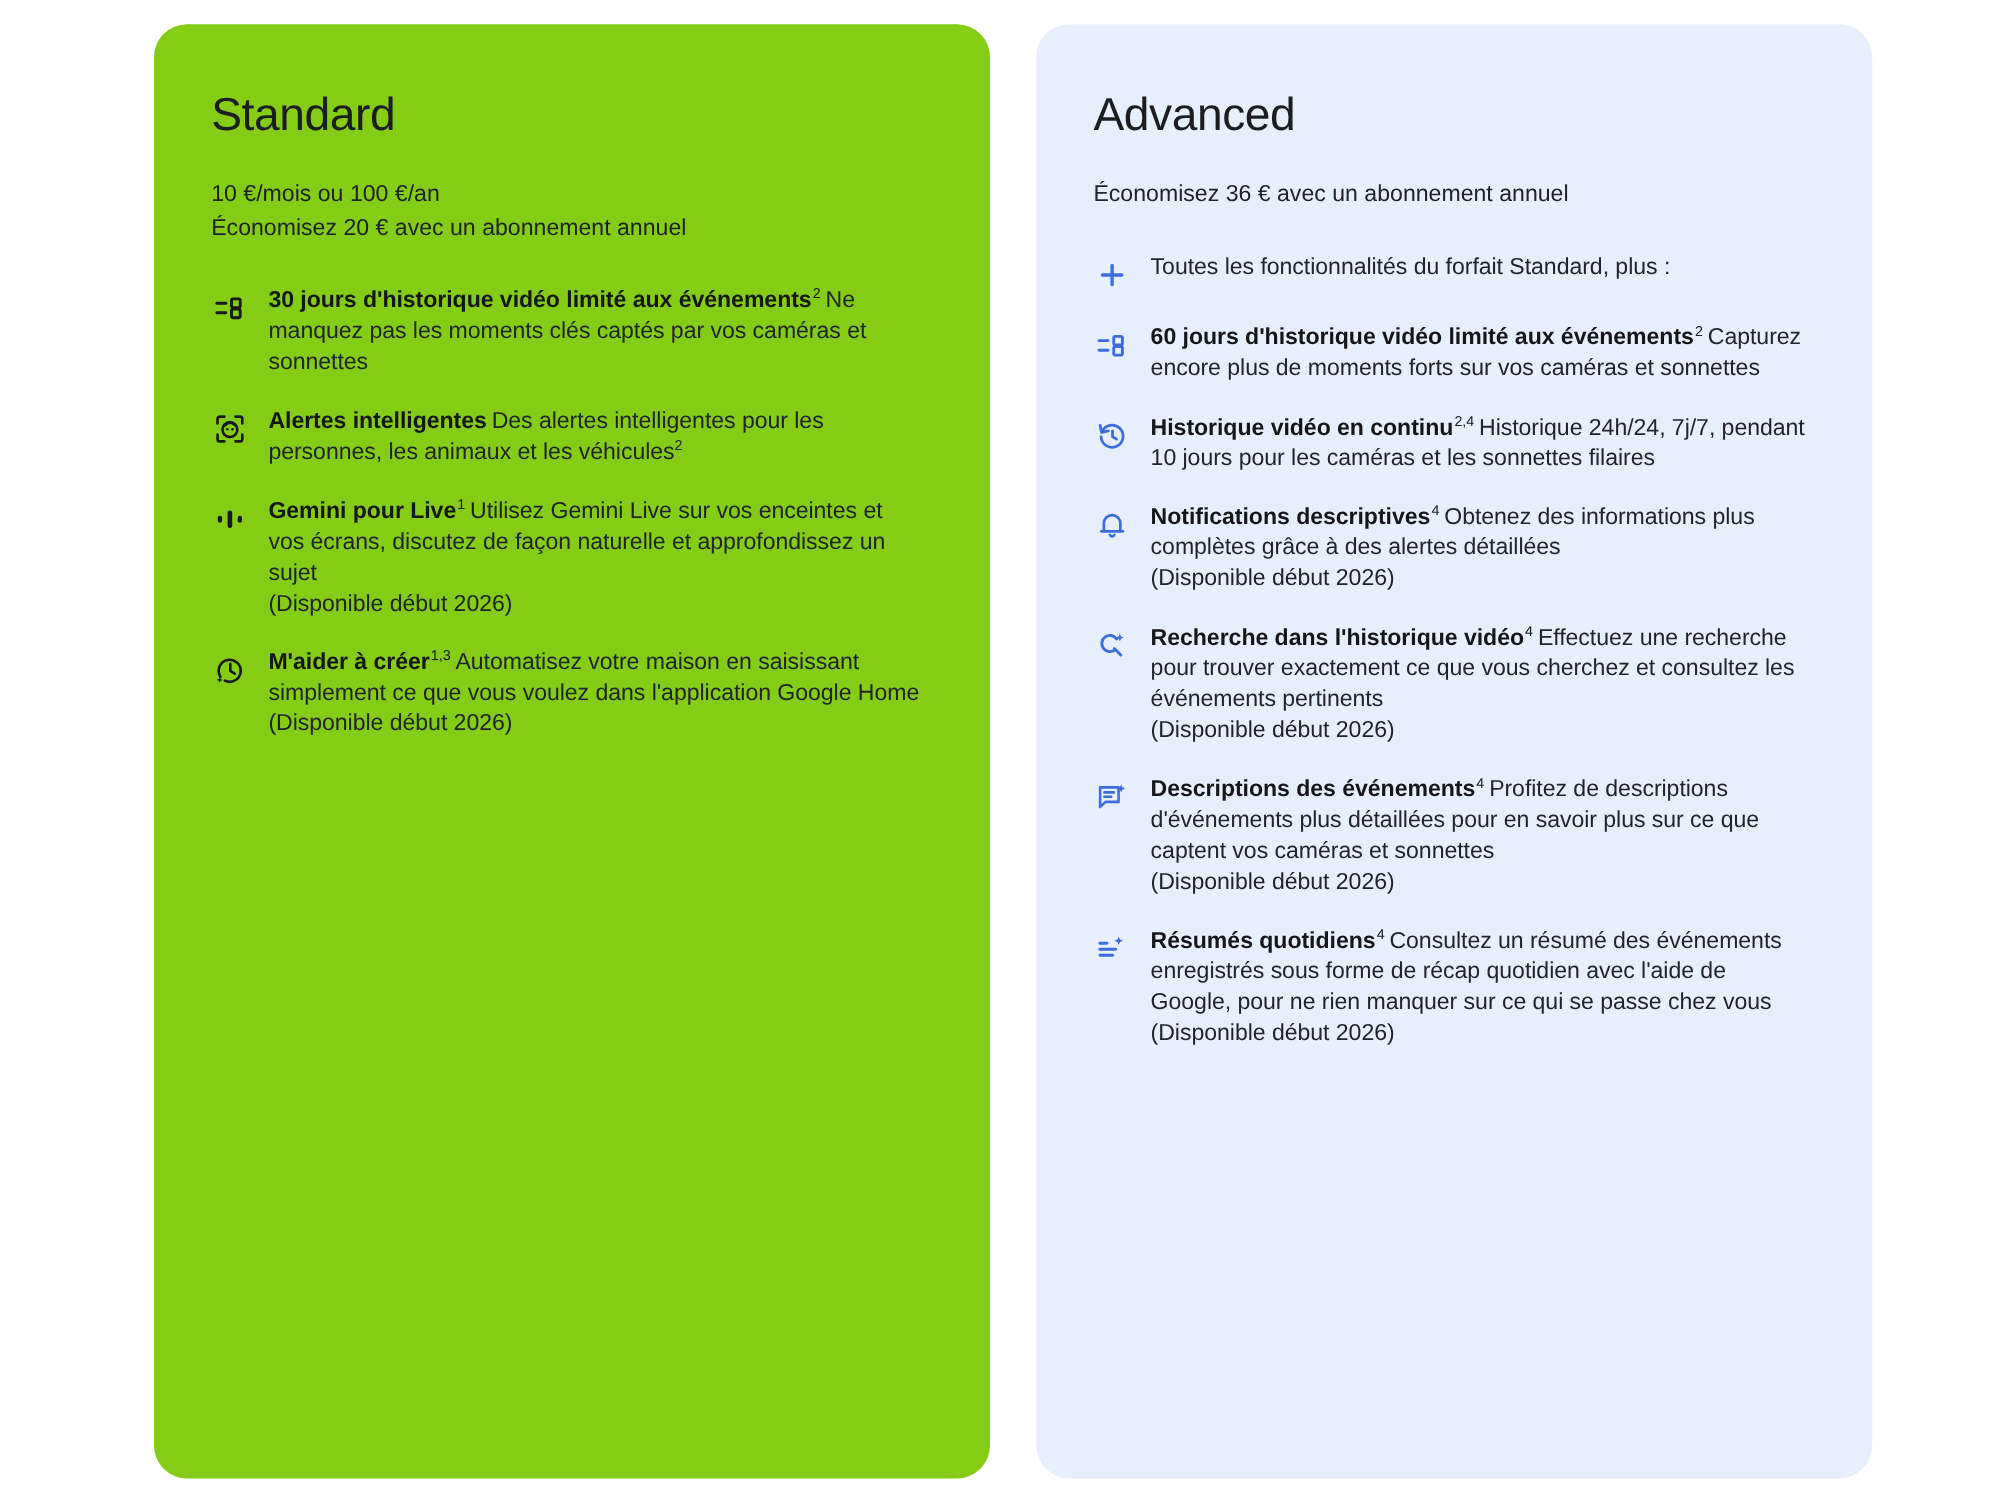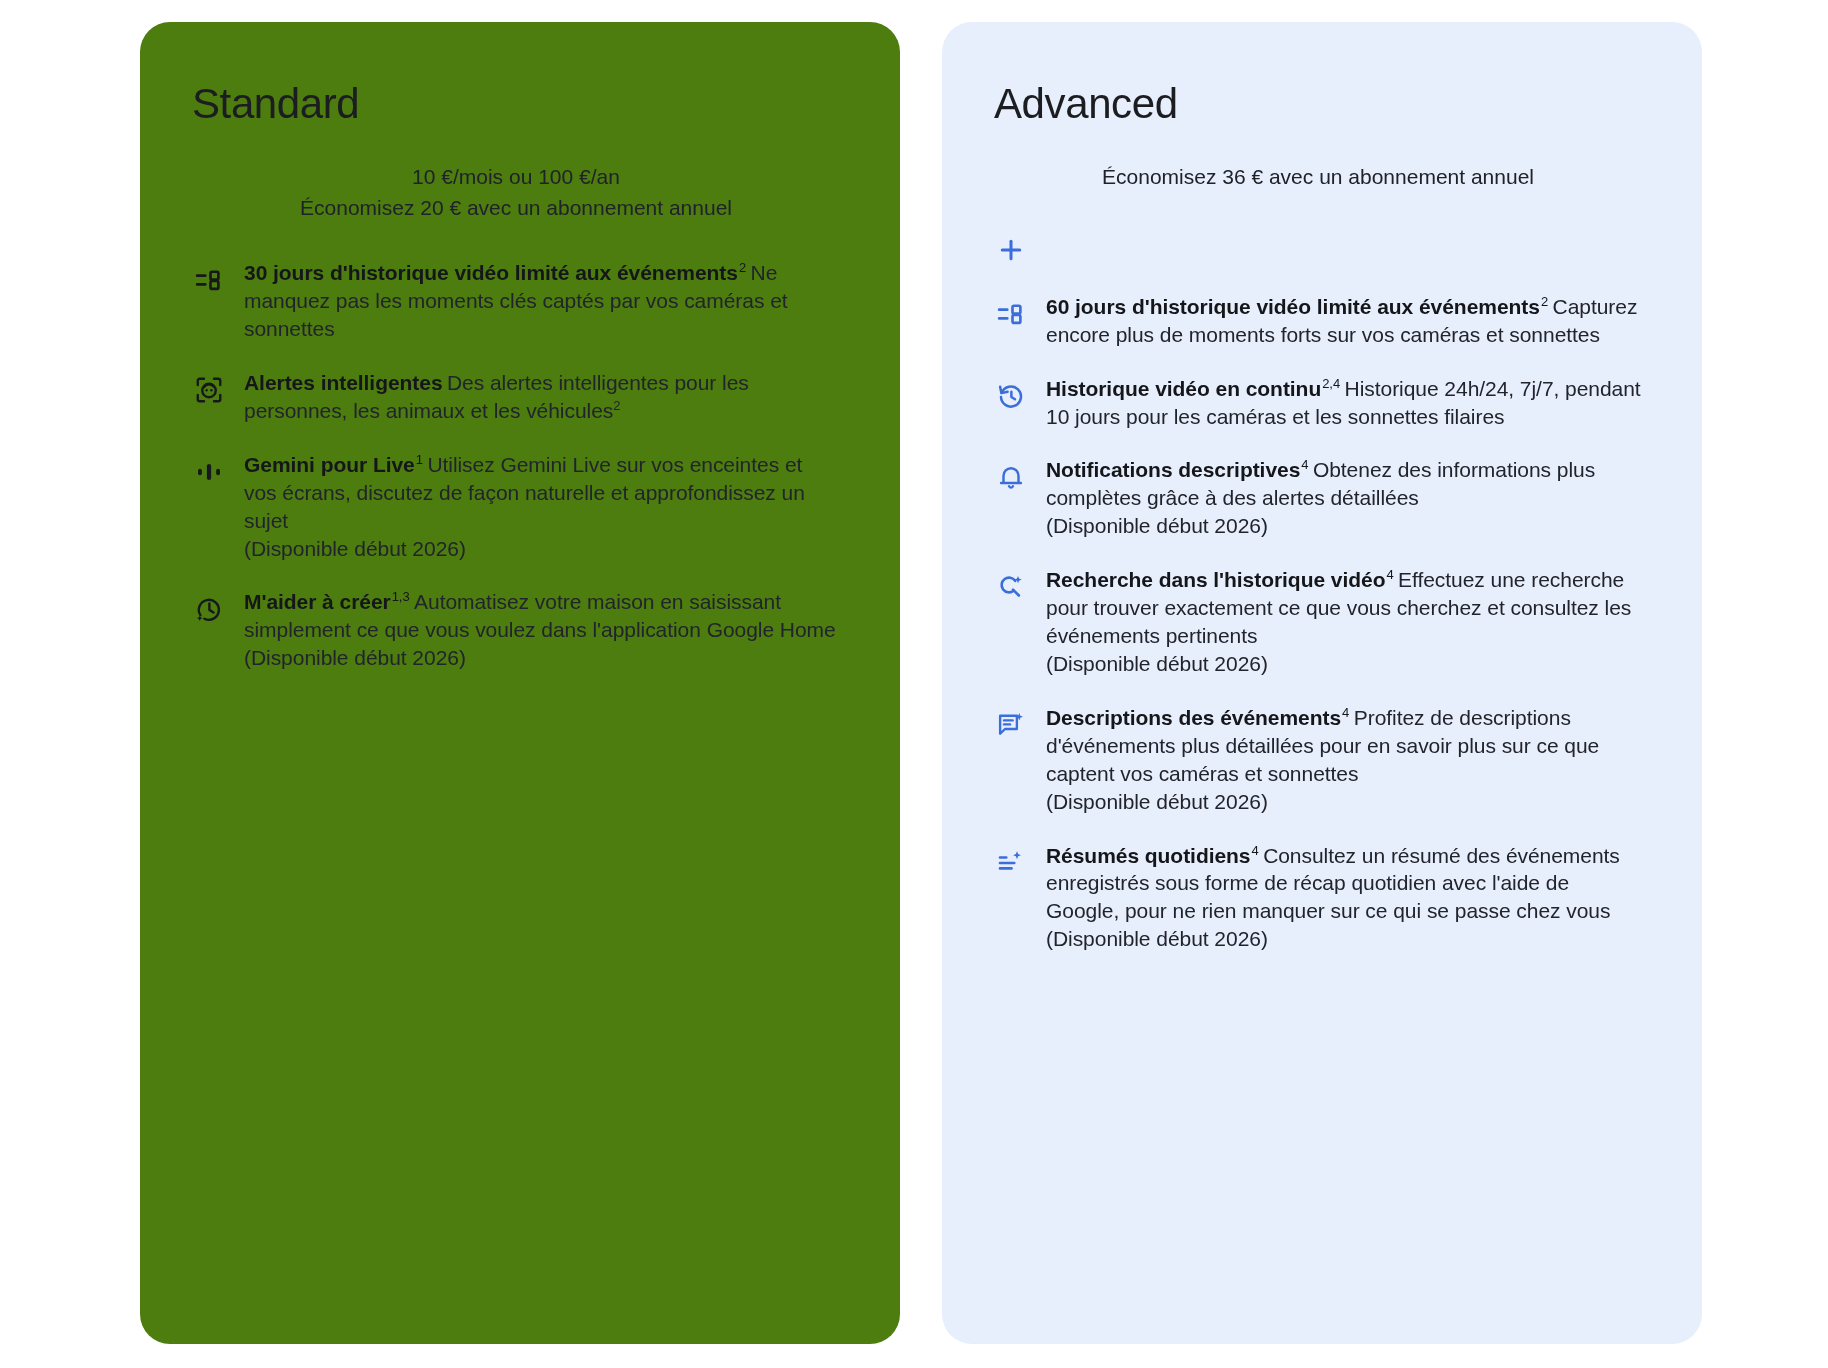--- a/index.html
+++ b/index.html
@@ -27,37 +27,36 @@
     display: flex;
     gap: 42px;
     align-items: flex-start;
   }
 
   .card {
     width: 760px;
     border-radius: 30px;
     padding: 58px 60px 60px 52px;
   }
-  .card.standard  { background: #4d7c0f; min-height: 1322px; }
+  .card.standard  { background: #84cc16; min-height: 1322px; }
   .card.advanced  { background: #e8effc; min-height: 1322px; }
 
   .plan-title {
     font-size: 42px;
     font-weight: 400;
     letter-spacing: -0.4px;
     color: #1c1d20;
     line-height: 1.15;
     margin-bottom: 34px;
   }
 
   .price-line {
     font-size: 21px;
     color: #20222a;
     line-height: 1.45;
-    text-align: center;
   }
   .price-line.save { margin-bottom: 0; }
 
   .features {
     margin-top: 36px;
     list-style: none;
   }
 
   .feature {
     display: flex;
@@ -196,20 +195,23 @@
       <div class="price-line save">Économisez 36 € avec un abonnement annuel</div>
       <ul class="features">
 
         <li class="feature">
           <span class="feat-icon">
             <svg width="28" height="28" viewBox="0 0 24 24" fill="none" stroke="currentColor" stroke-width="2.6" stroke-linecap="round">
               <line x1="12" y1="4.5" x2="12" y2="19.5"></line>
               <line x1="4.5" y1="12" x2="19.5" y2="12"></line>
             </svg>
           </span>
+          <span class="feat-body">
+            <span class="feat-desc">Toutes les fonctionnalités du forfait Standard, plus :</span>
+          </span>
         </li>
 
         <li class="feature">
           <span class="feat-icon">
             <svg width="30" height="30" viewBox="0 0 24 24" fill="none" stroke="currentColor" stroke-width="2.1" stroke-linecap="round">
               <line x1="2.5" y1="8.5" x2="9" y2="8.5"></line>
               <line x1="2.5" y1="15.5" x2="9" y2="15.5"></line>
               <rect x="13.2" y="5.4" width="6.3" height="6.3" rx="1.2" fill="none" stroke-linejoin="round"></rect>
               <rect x="13.2" y="12.8" width="6.3" height="6.3" rx="1.2" fill="none" stroke-linejoin="round"></rect>
             </svg>

